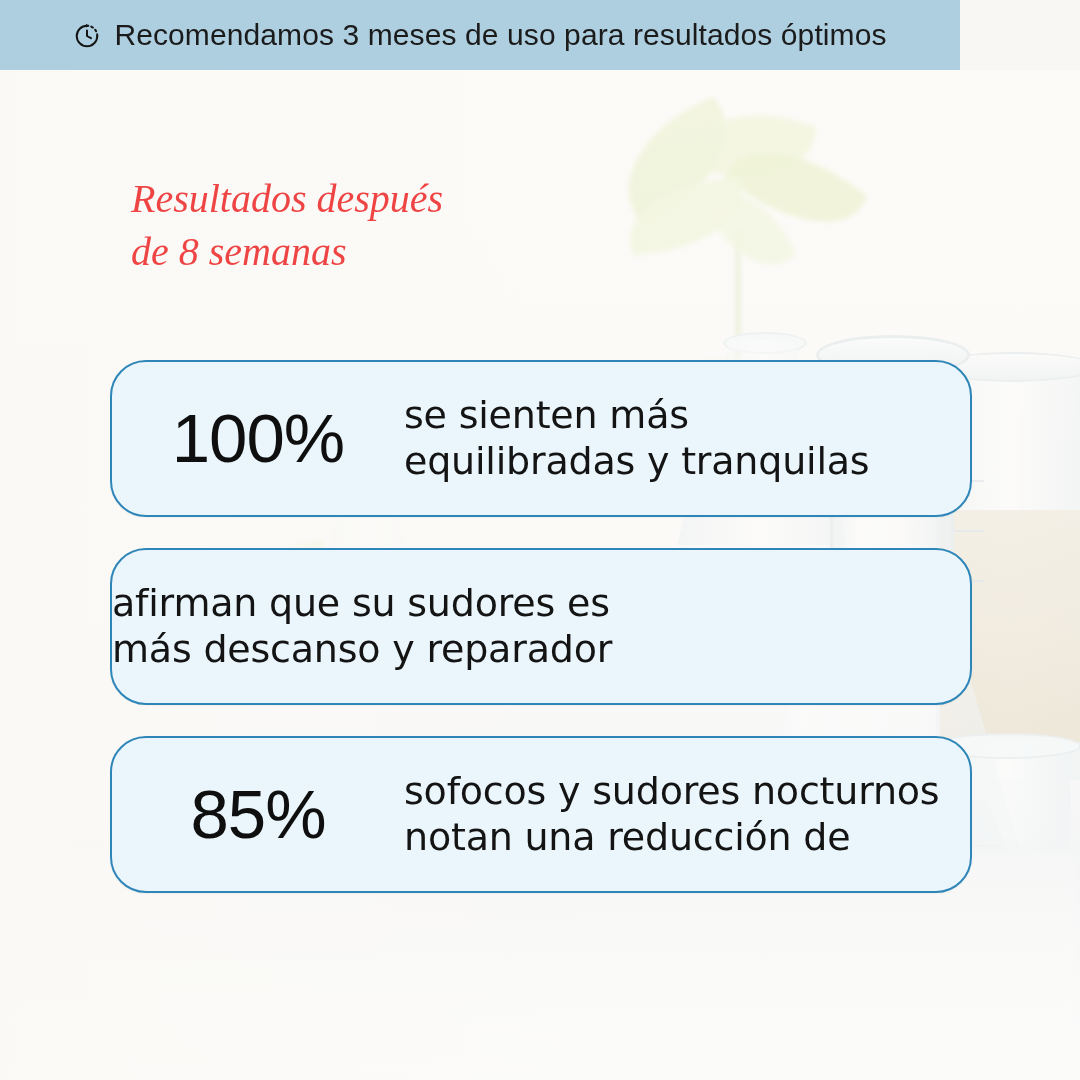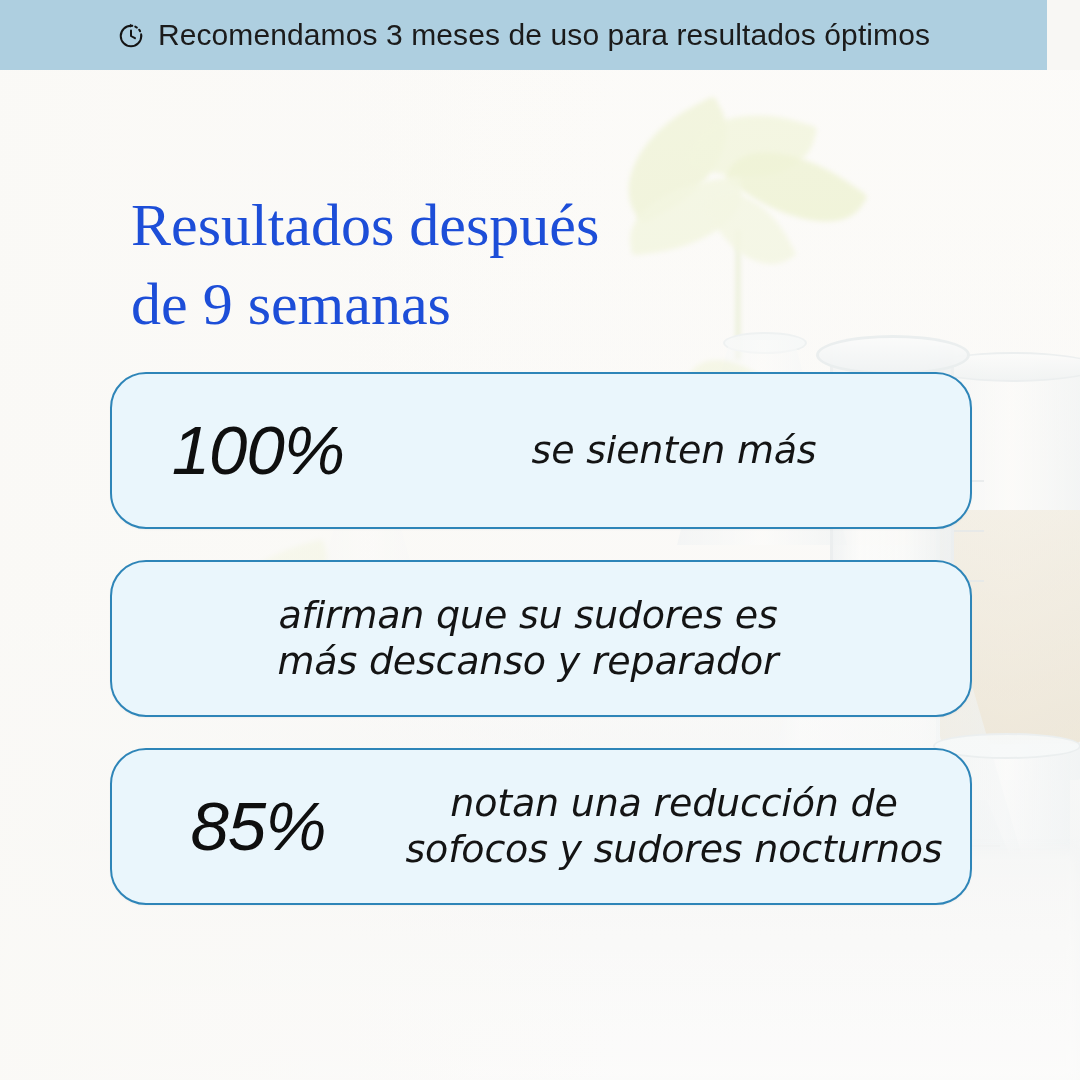--- a/index.html
+++ b/index.html
@@ -145,57 +145,57 @@
     position:absolute;inset:0;
     background:linear-gradient(to bottom,rgba(252,251,249,.62) 0%,rgba(251,250,248,.5) 40%,rgba(250,250,249,.45) 75%,rgba(252,252,251,.55) 100%);
   }
   .photo-fade-left{
     position:absolute;left:0;top:0;width:620px;height:100%;
     background:linear-gradient(to right,rgba(250,249,246,.92),rgba(250,249,246,.35) 72%,rgba(250,249,246,0));
   }
 
   
   .banner{
-    position:absolute;left:0;top:0;width:1047px;height:70px;
+    position:absolute;left:0;top:0;width:960px;height:70px;
     background:#aecfe0;display:flex;align-items:center;justify-content:center;gap:13px;
   }
   .banner-icon{display:block;width:28px;height:28px;flex:0 0 auto;margin-top:1px;}
   .banner-text{
     font-family:"Liberation Sans", sans-serif;
     font-size:30px;color:#1b1b1b;letter-spacing:.1px;white-space:nowrap;
   }
 
   
   .heading{
     position:absolute;left:131px;top:146px;width:640px;
     font-family:"Liberation Serif","DejaVu Serif",serif;
-    font-size:60px;line-height:1.32;color:#1d4ed8;font-weight:400;
+    font-size:40px;line-height:1.32;color:#ef4444;font-weight:400;font-style:italic;
   }
   .heading .l2{display:block;}
 
   
-  .cards{position:absolute;left:110px;top:372px;width:862px;font-style:italic;}
+  .cards{position:absolute;left:110px;top:360px;width:862px;}
   .card{
     position:relative;height:157px;margin-bottom:31px;
     background:#eaf6fc;border:2px solid #2e85b8;border-radius:36px;
     display:flex;align-items:center;box-sizing:border-box;
     box-shadow:0 1px 2px rgba(0,0,0,.04);
   }
   .card:last-child{margin-bottom:8px;}
   .pct{
     flex:0 0 292px;text-align:center;
     font-family:"Liberation Sans", sans-serif;
     font-size:69px;font-weight:300;color:#0f0f0f;letter-spacing:-1px;line-height:1;
   }
   .desc{
     flex:1 1 auto;padding-right:26px;
     font-family:"DejaVu Sans", sans-serif;
     font-size:38px;line-height:1.19;color:#141414;font-weight:400;letter-spacing:-.2px;
   }
-  .desc .dl{display:block;text-align:center;}
+  .desc .dl{display:block;}
 </style>
 </head>
 <body>
 
 <div class="canvas">
 
   <div class="photo">
     <div class="photo-base"></div>
 
     <div class="plant-a">
@@ -261,41 +261,42 @@
       <path d="M12 3.2 A8.8 8.8 0 1 0 20.8 12" fill="none" stroke="#141414" stroke-width="1.7" stroke-linecap="round"></path>
       <path d="M20.8 12 A8.8 8.8 0 0 0 12 3.2" fill="none" stroke="#141414" stroke-width="1.7" stroke-linecap="round" stroke-dasharray="1.6 2.6"></path>
       <path d="M12 7.3 L12 12 L15.4 13.9" fill="none" stroke="#141414" stroke-width="1.7" stroke-linecap="round" stroke-linejoin="round"></path>
       <path d="M11.1 1.5 L13.3 3.2 L11.1 4.9 Z" fill="#141414"></path>
     </svg>
     <span class="banner-text">Recomendamos 3 meses de uso para resultados óptimos</span>
   </div>
 
   <h1 class="heading">
     <span class="l1">Resultados después</span>
-    <span class="l2">de 9 semanas</span>
+    <span class="l2">de 8 semanas</span>
   </h1>
 
   <div class="cards">
 
     <div class="card">
       <div class="pct">100%</div>
       <div class="desc">
         <span class="dl">se sienten más</span>
+        <span class="dl">equilibradas y tranquilas</span>
       </div>
     </div>
 
     <div class="card">
       <div class="desc">
         <span class="dl">afirman que su sudores es</span>
         <span class="dl">más descanso y reparador</span>
       </div>
     </div>
 
     <div class="card">
       <div class="pct">85%</div>
       <div class="desc">
+        <span class="dl">sofocos y sudores nocturnos</span>
         <span class="dl">notan una reducción de</span>
-        <span class="dl">sofocos y sudores nocturnos</span>
       </div>
     </div>
 
   </div>
 </div>
 
 </body></html>

